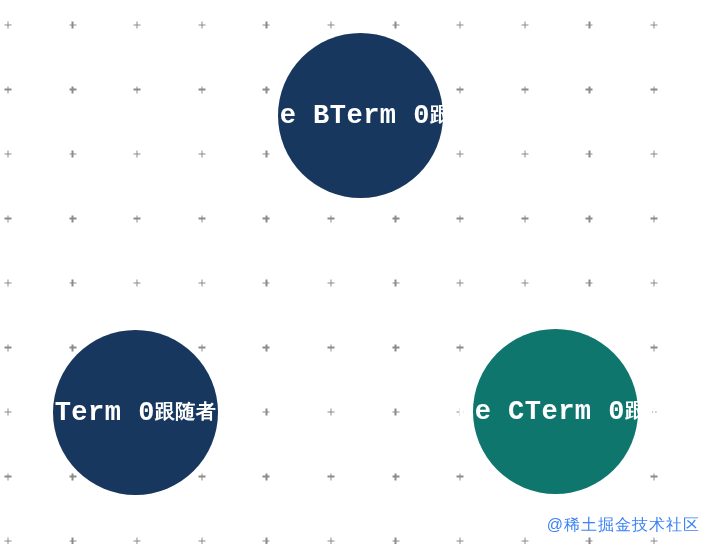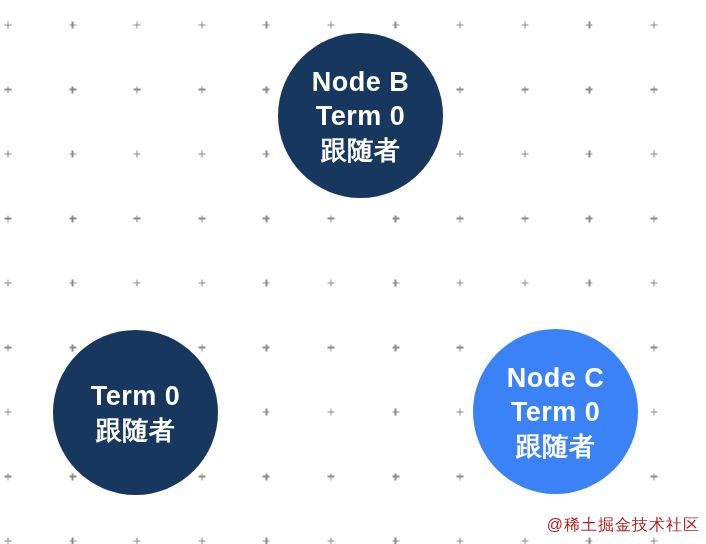--- a/index.html
+++ b/index.html
@@ -41,36 +41,37 @@
     width: 1.6px;
     margin-left: -0.8px;
   }
   
   .node {
     position: absolute;
     width: 165px;
     height: 165px;
     border-radius: 50%;
     display: flex;
-    flex-direction: column;
+    flex-direction: row;
     align-items: center;
     justify-content: center;
     text-align: center;
     z-index: 2;
+    font-family: Liberation Mono, monospace;
   }
   .node .line {
     display: block;
     font-size: 27px;
     font-weight: bold;
     line-height: 34px;
     letter-spacing: 0.5px;
     white-space: nowrap;
   }
   .node .line.role {
-    font-size: 26px;
+    font-size: 20px;
   }
   #node-b { left: 278px; top: 33px; }
   #node-a { left: 53px;  top: 330px; }
   #node-c { left: 473px; top: 329px; }
   
   .watermark {
     position: absolute;
     right: 6px;
     bottom: 8px;
     font-size: 16px;
@@ -190,21 +191,21 @@
     <span class="line name">Node B</span>
     <span class="line term">Term 0</span>
     <span class="line role">跟随者</span>
   </div>
 
   <div class="node" id="node-a" style="background: rgb(23, 55, 94); color: rgb(255, 255, 255);">
     <span class="line term">Term 0</span>
     <span class="line role">跟随者</span>
   </div>
 
-  <div class="node" id="node-c" style="background: #3b82f6; color: rgb(255, 255, 255); align-items: center;">
+  <div class="node" id="node-c" style="background: #0f766e; color: rgb(255, 255, 255); align-items: center;">
     <span class="line name">Node C</span>
     <span class="line term">Term 0</span>
     <span class="line role">跟随者</span>
   </div>
 
-  <div class="watermark" style="color: #b91c1c;">@稀土掘金技术社区</div>
+  <div class="watermark" style="color: #3b82f6;">@稀土掘金技术社区</div>
 
 </div>
 
 </body></html>

